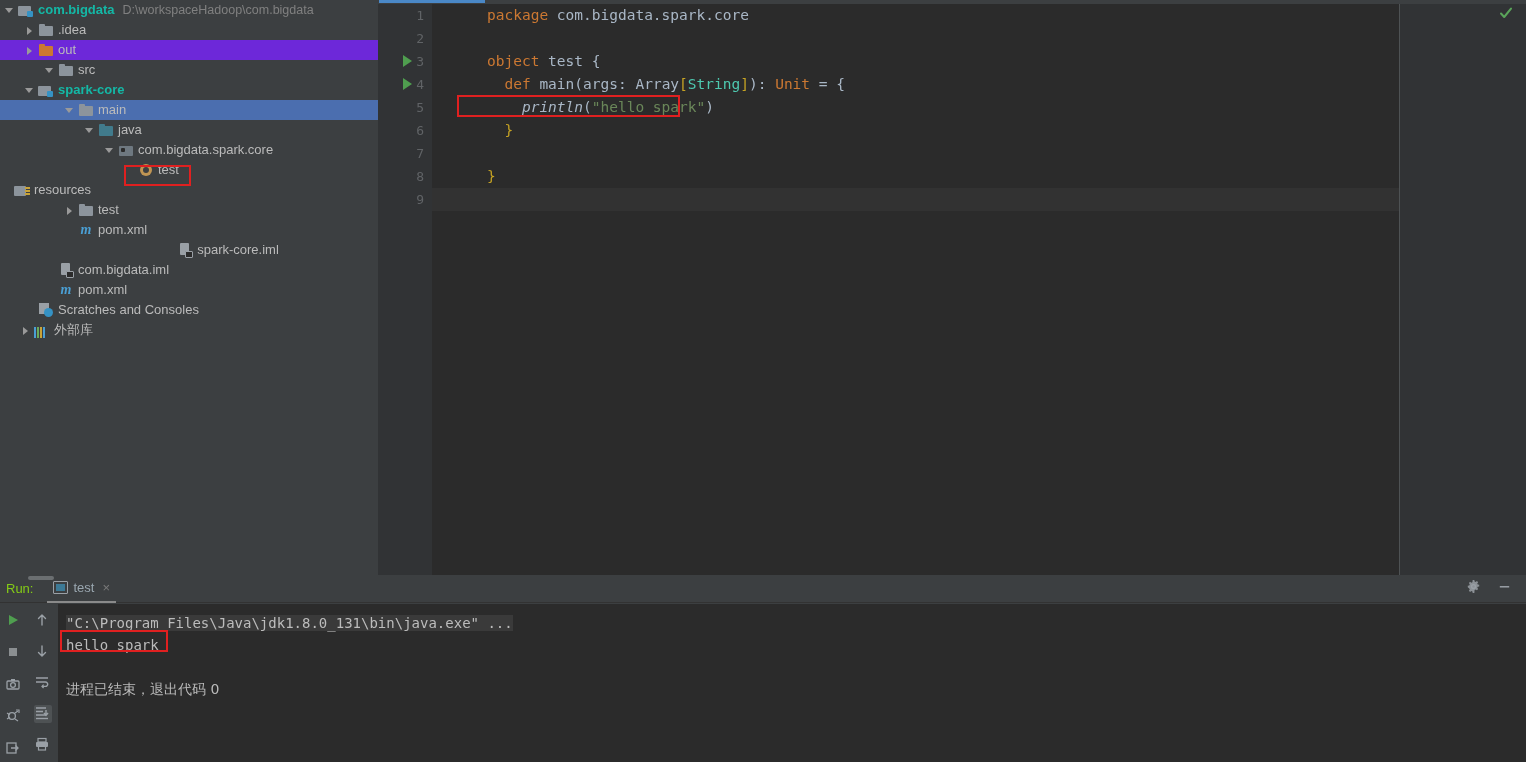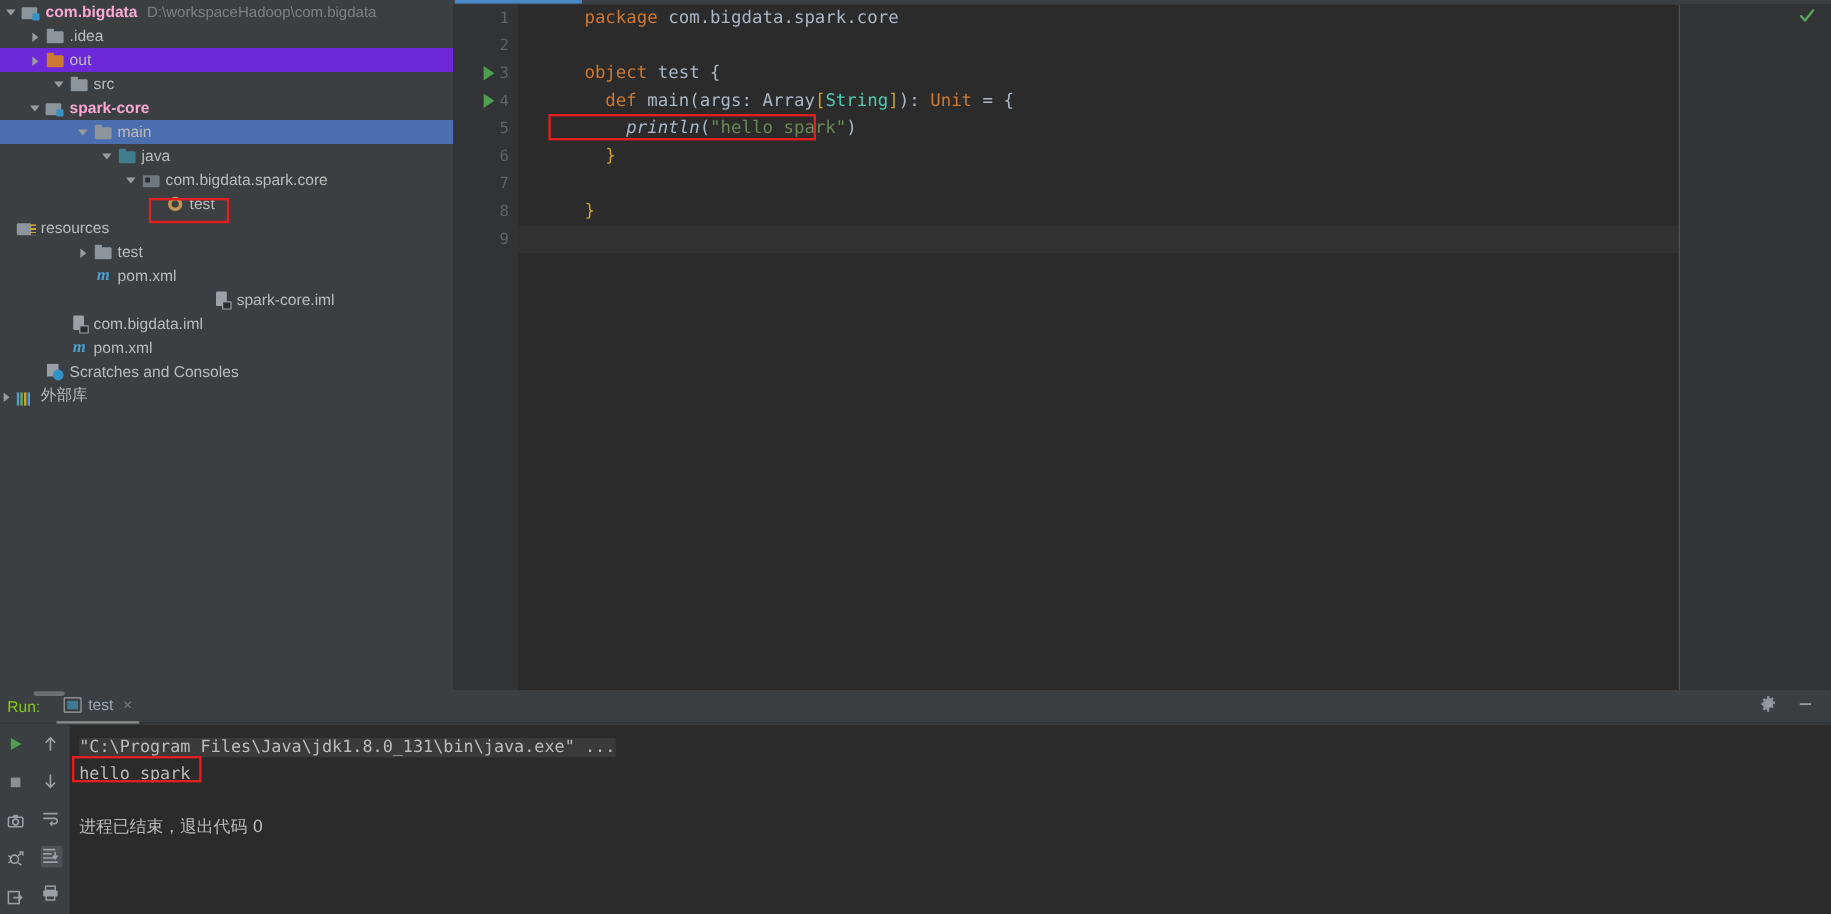--- a/index.html
+++ b/index.html
@@ -34,21 +34,21 @@
     border-top: 4px solid transparent; border-bottom: 4px solid transparent;
   }
   .arrow.down::after {
     content: ""; position: absolute; left: 1px; top: 3px;
     border-top: 5px solid #9a9a9a;
     border-left: 4px solid transparent; border-right: 4px solid transparent;
   }
   .arrow.none::after { content: none; }
   .ico { width: 16px; height: 16px; flex: 0 0 16px; margin-right: 4px; position: relative; }
   .lbl { font-size: 13px; color: #bbbbbb; }
-  .lbl.bold { font-weight: bold; color: #f9a8d4; }
+  .lbl.bold { font-weight: bold; color: #14b8a6; }
   .path { font-size: 12.5px; color: #808080; margin-left: 8px; }
 
   
   .f-folder::before {
     content:""; position:absolute; left:1px; top:4px; width:14px; height:10px;
     background:#8c949c; border-radius:1px;
   }
   .f-folder::after {
     content:""; position:absolute; left:1px; top:2px; width:6px; height:3px;
     background:#8c949c; border-radius:1px 1px 0 0;
@@ -322,21 +322,21 @@
         <div class="tree-row" style="padding-left: 44px;">
           <span class="arrow none"></span>
           <span class="ico f-m">m</span>
           <span class="lbl">pom.xml</span>
         </div>
         <div class="tree-row" style="padding-left: 24px;">
           <span class="arrow none"></span>
           <span class="ico f-scr"></span>
           <span class="lbl">Scratches and Consoles</span>
         </div>
-        <div class="tree-row" style="padding-left: 0;">
+        <div class="tree-row" style="padding-left: 20px;">
           <span class="arrow right"></span>
           <span class="ico f-lib">
             <i style="background: rgb(74, 159, 212);"></i>
             <i style="background: rgb(106, 171, 90);"></i>
             <i style="background: rgb(201, 163, 56);"></i>
             <i style="background: rgb(74, 159, 212);"></i>
           </span>
           <span class="lbl" style="font-family: &quot;DejaVu Sans&quot;, sans-serif;">外部库</span>
         </div>
       </div>

